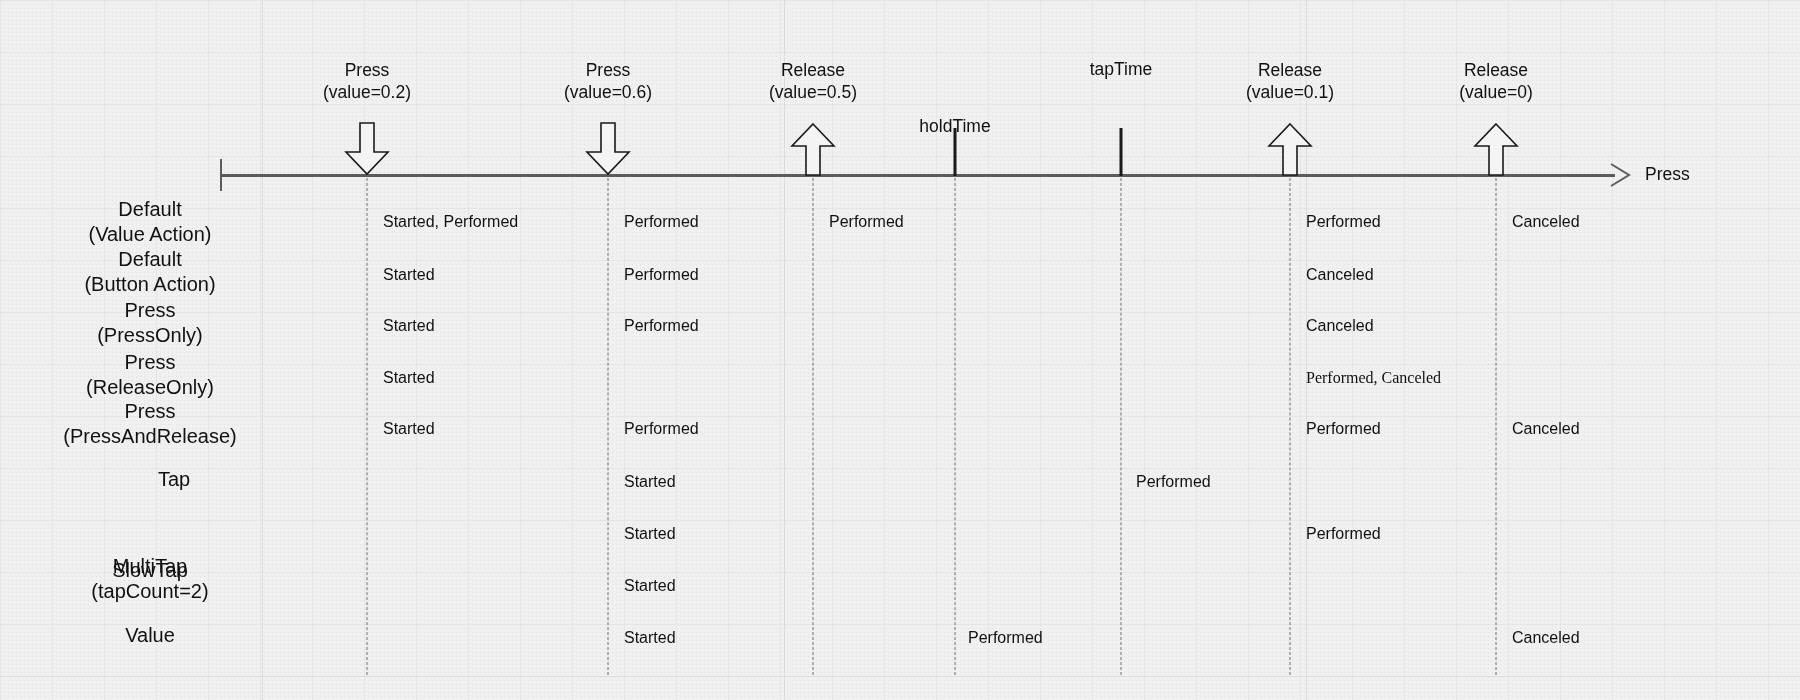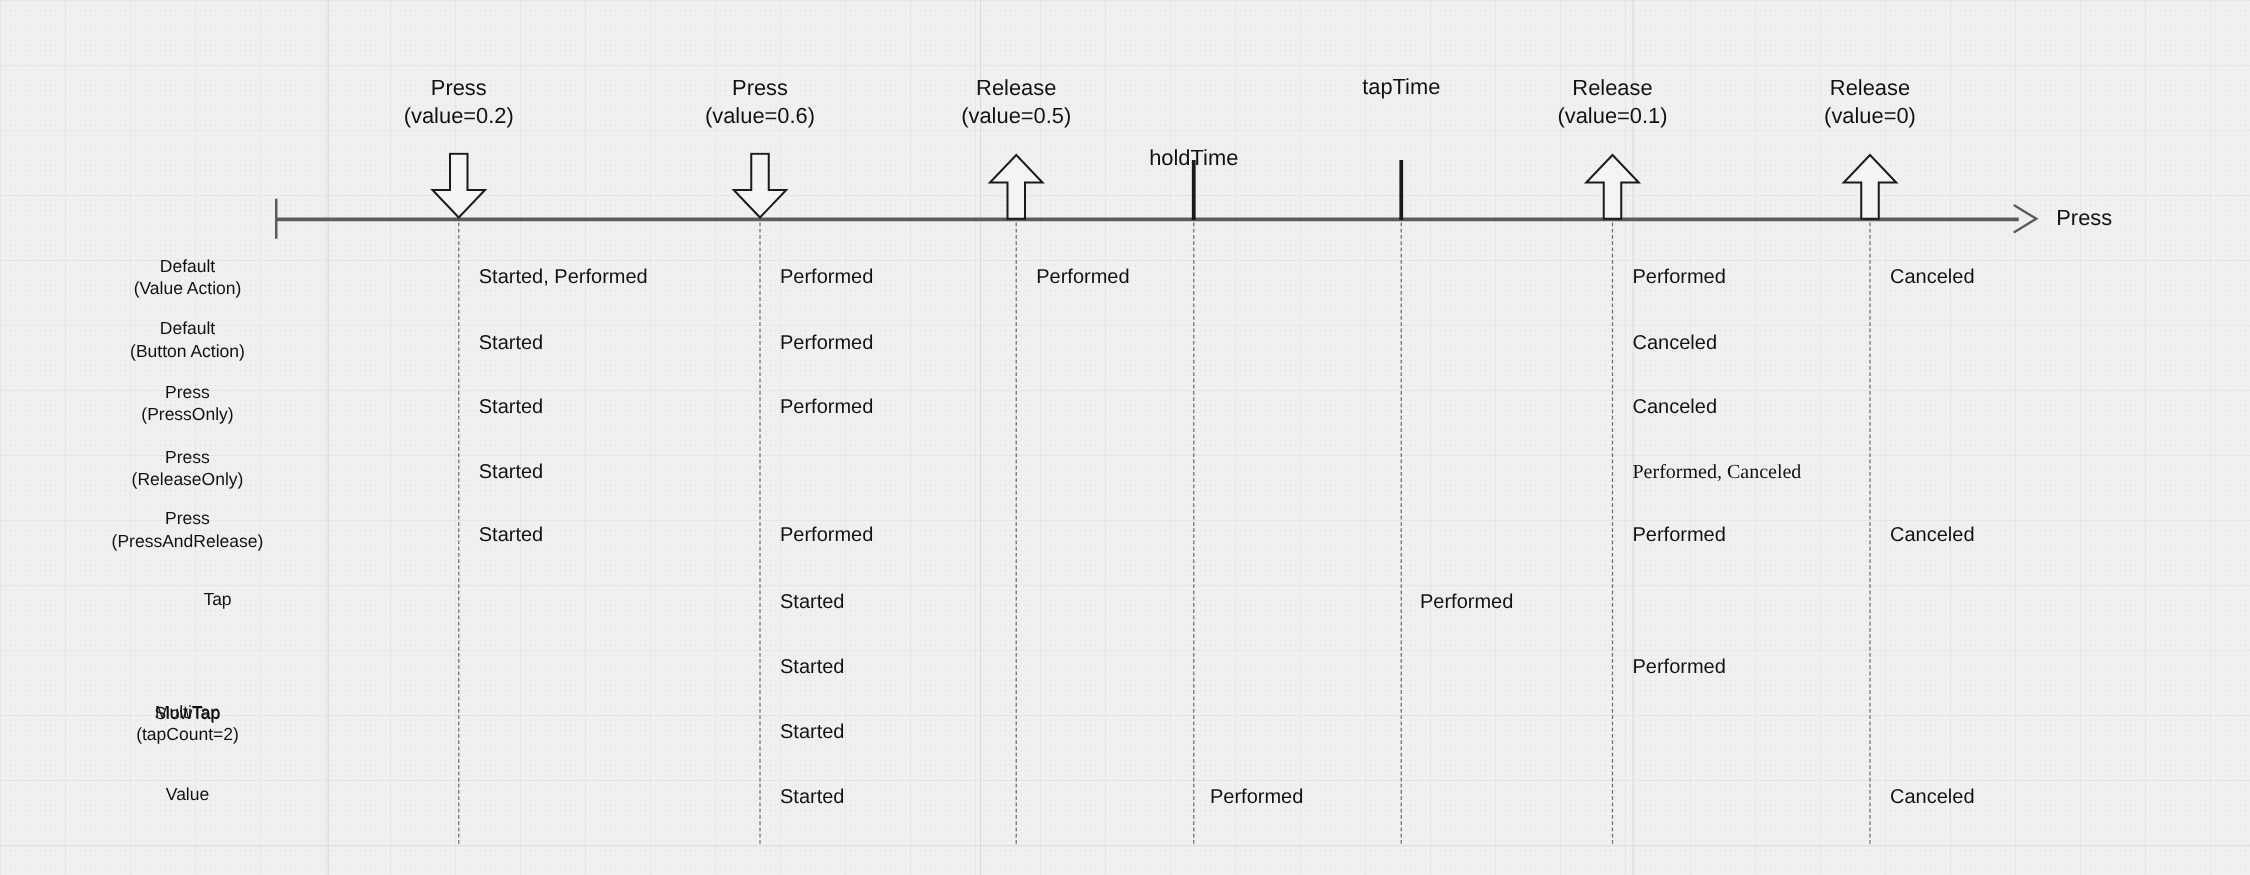--- a/index.html
+++ b/index.html
@@ -86,21 +86,21 @@
     position: absolute;
     width: 0;
     border-left: 1.6px dashed #6e6e6e;
     transform: translateX(-50%);
   }
 
   
   .row-label {
     position: absolute;
     text-align: center;
-    font-size: 14px;
+    font-size: 20px;
     line-height: 1.27;
     white-space: pre;
     color: #111;
     transform: translateY(-50%);
     width: 300px;
   }
   .cell {
     position: absolute;
     font-size: 16px;
     white-space: nowrap;

